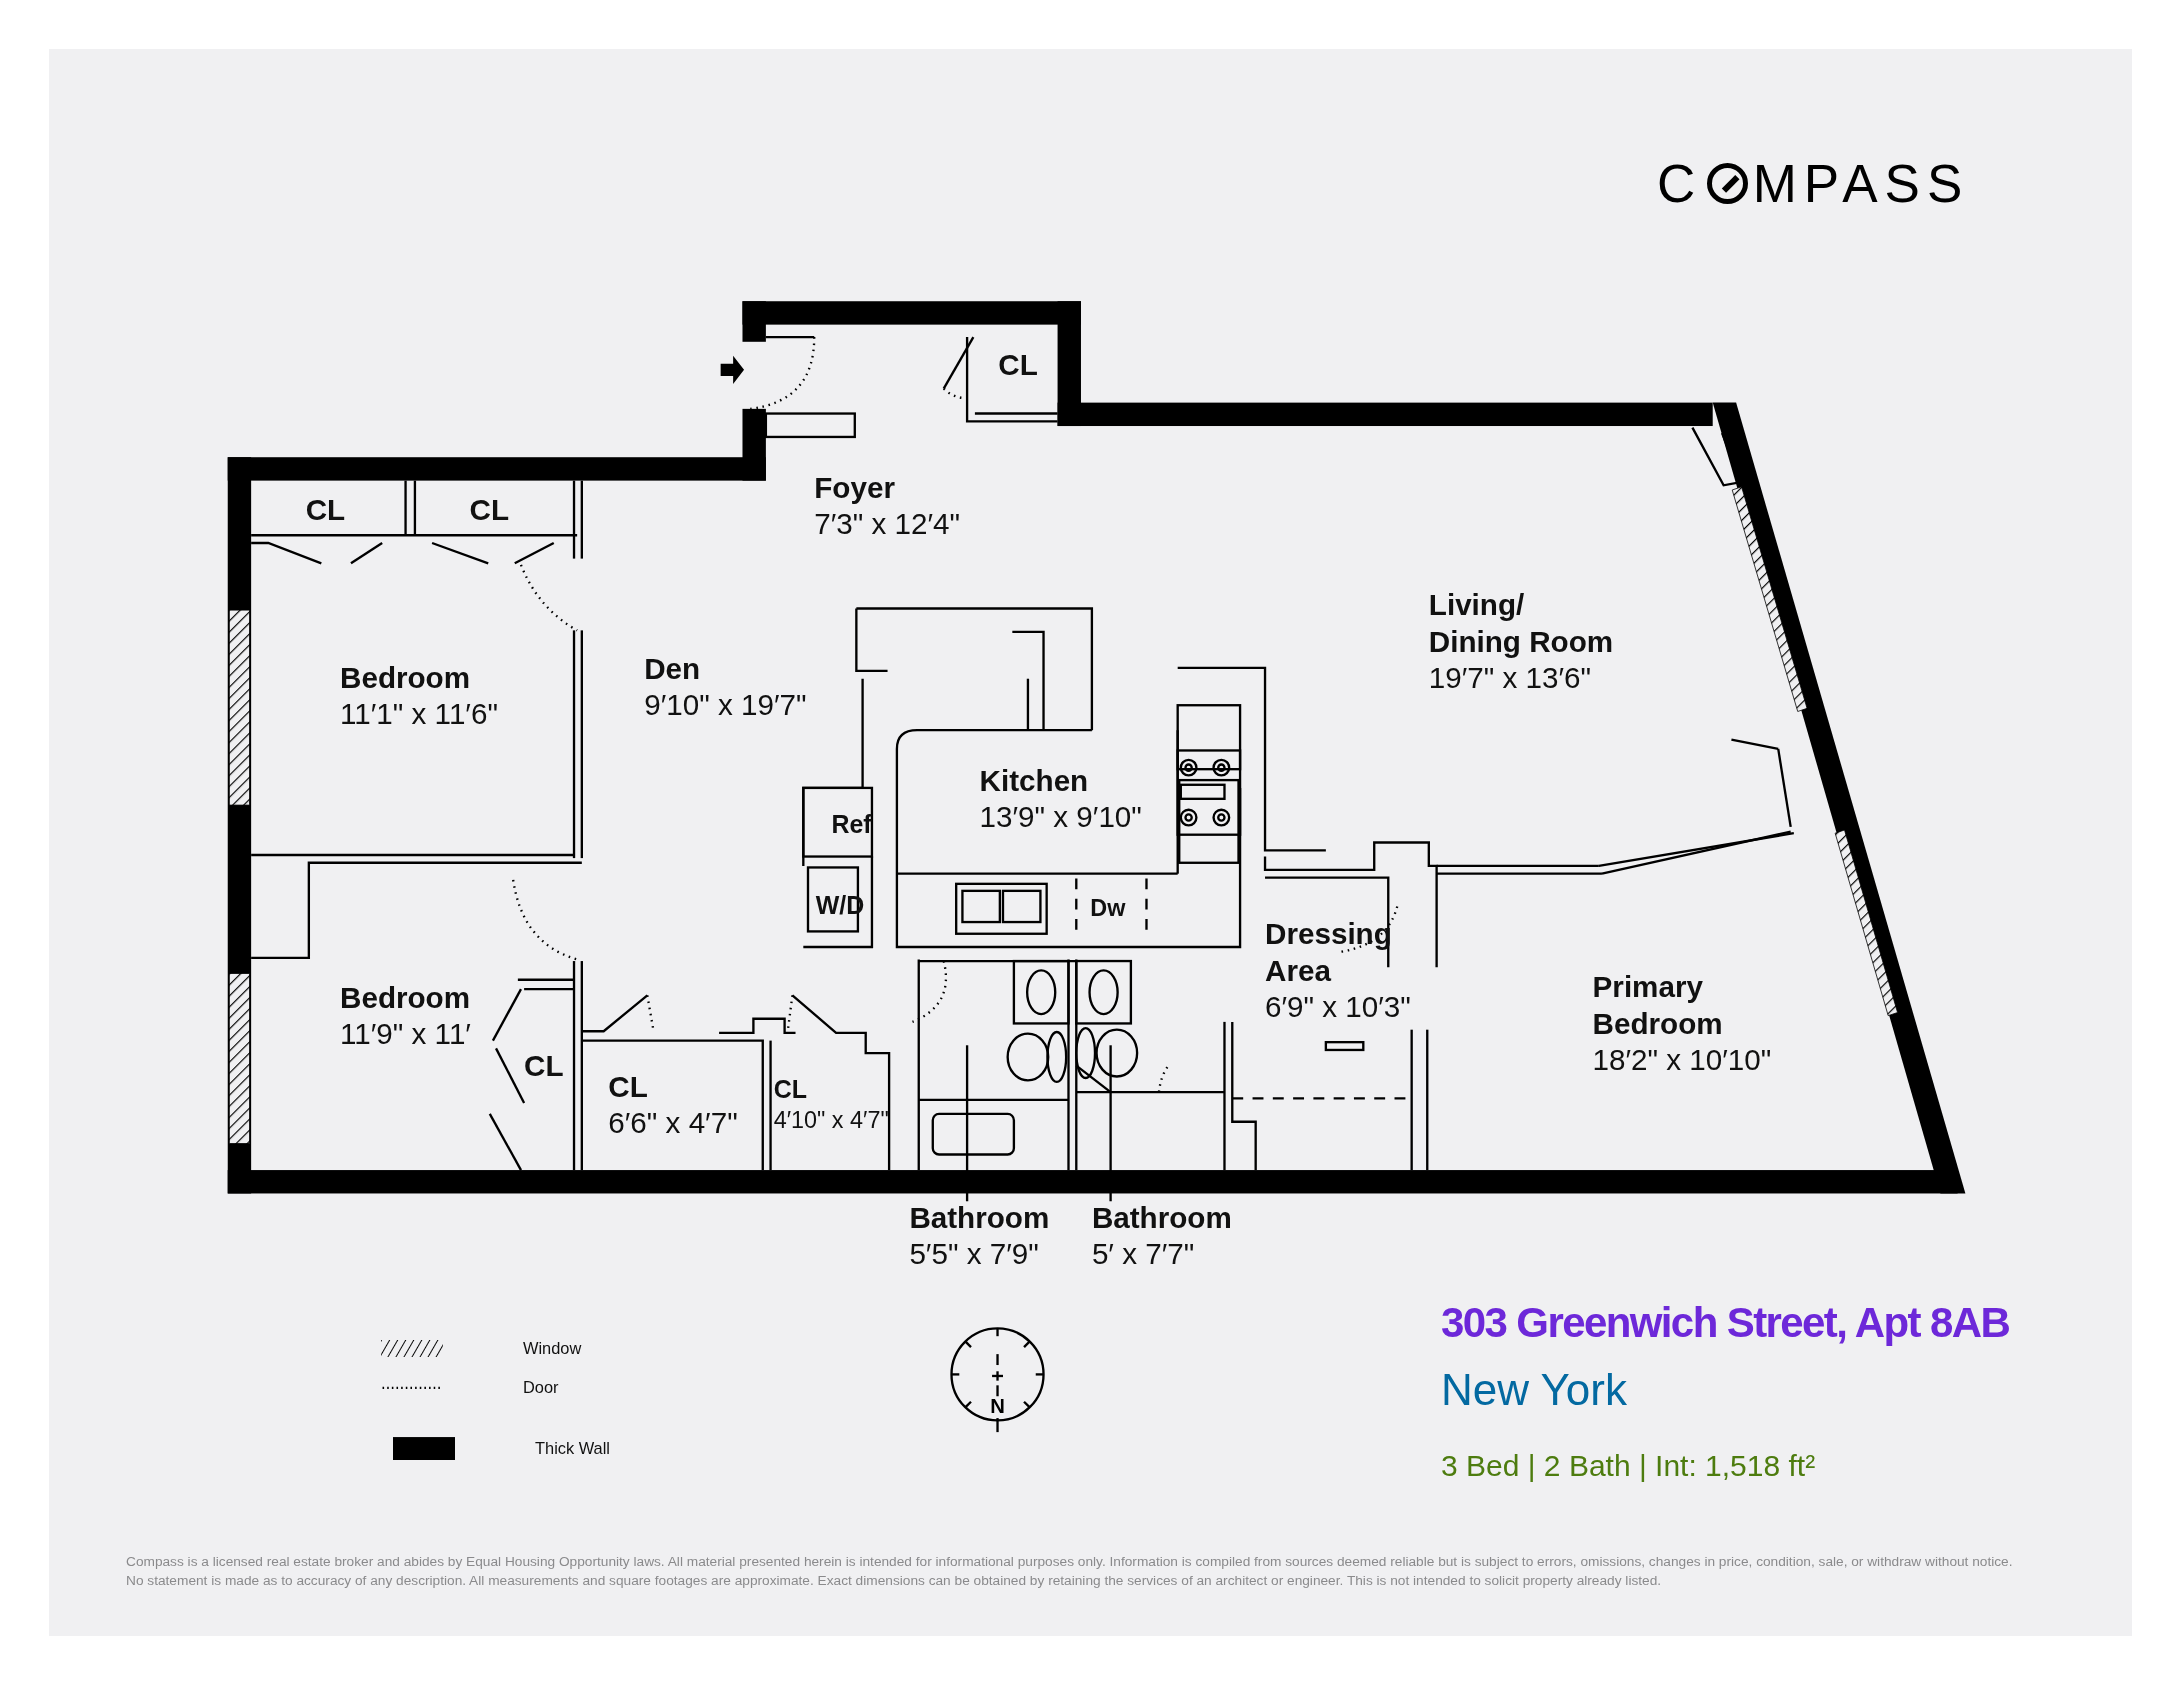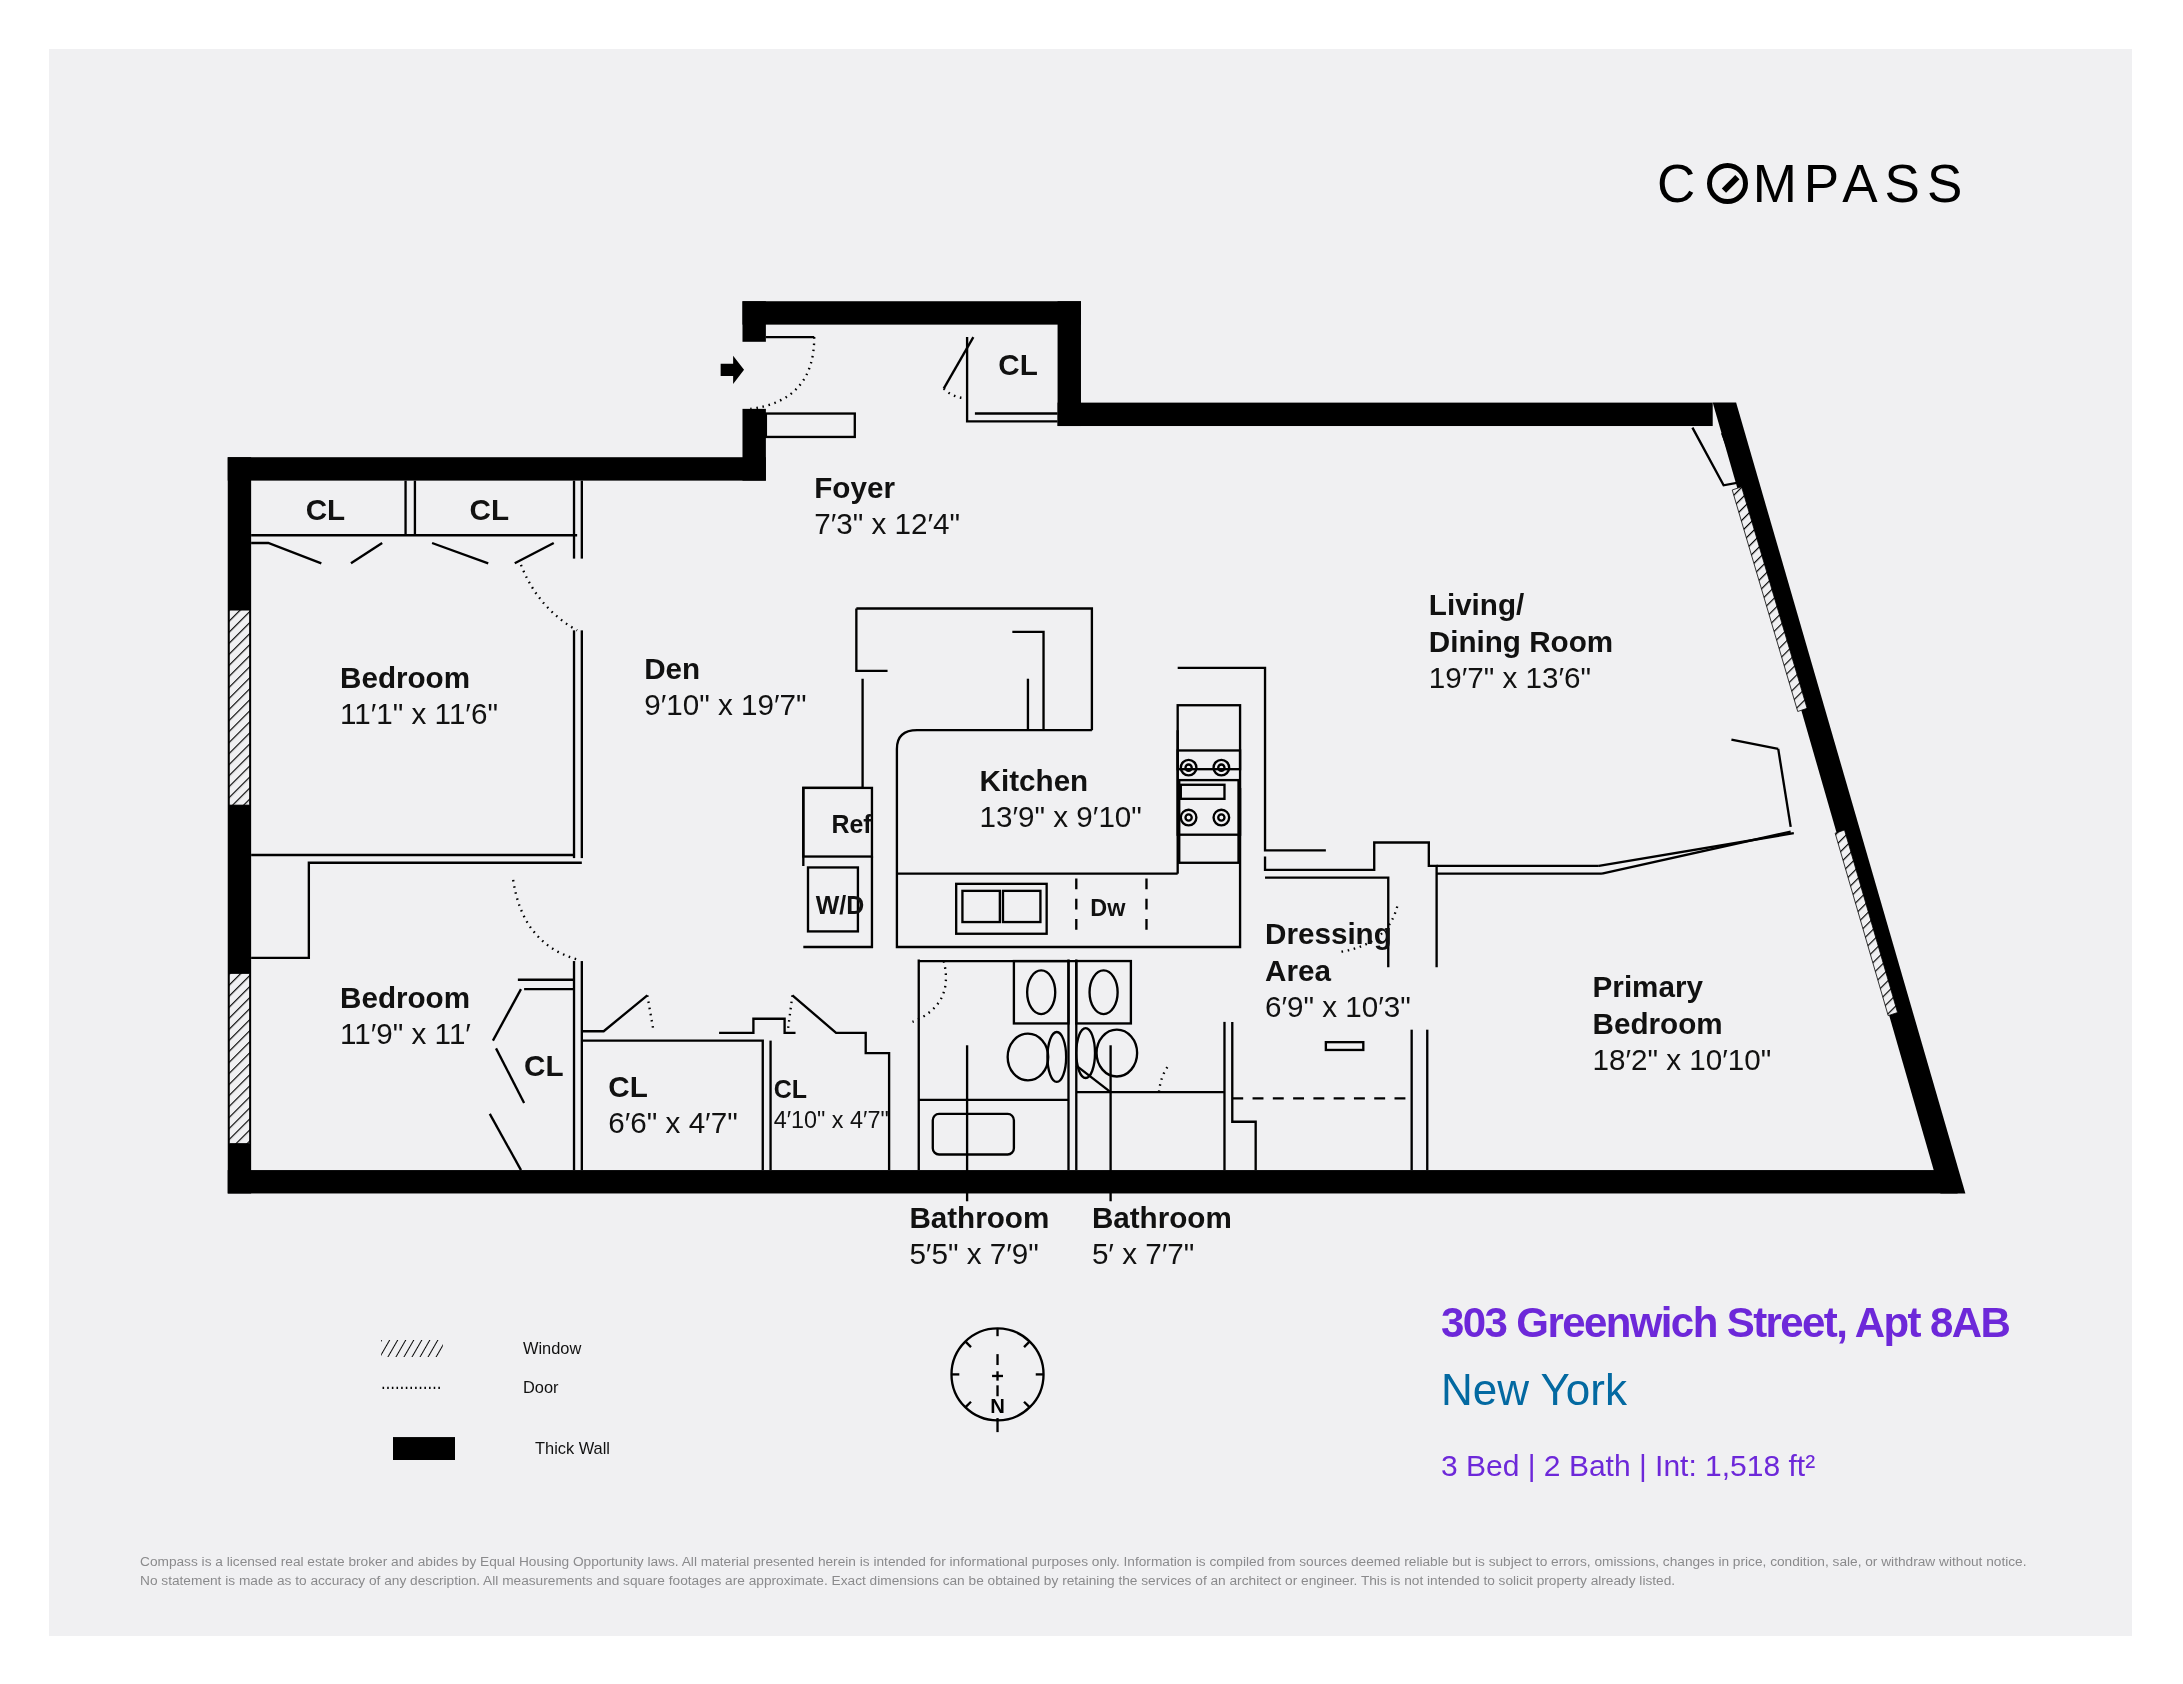--- a/index.html
+++ b/index.html
@@ -12,22 +12,22 @@
   .logo .o::after { content:""; position:absolute; left:8.6px; top:13.3px; width:19px; height:5.5px; background:#000; transform:rotate(-45deg); }
   svg.plan { position:absolute; left:0; top:0; }
   .lbl-name { font-family:"Liberation Sans","DejaVu Sans",sans-serif; font-weight:700; font-size:38px; fill:#111; }
   .lbl-dim { font-family:"Liberation Sans","DejaVu Sans",sans-serif; font-weight:400; font-size:38px; fill:#111; }
   .lbl-small { font-family:"Liberation Sans","DejaVu Sans",sans-serif; font-weight:400; font-size:30px; fill:#111; }
   .legend { position:absolute; left:381px; top:1340px; }
   .legend-row { position:absolute; display:flex; align-items:center; white-space:nowrap; }
   .legend-label { font-size:16.4px; color:#111; position:absolute; left:142px; }
   .address { position:absolute; left:1441px; top:1299px; font-size:42px; font-weight:700; letter-spacing:-1.6px; color:#6d28d9; white-space:nowrap; }
   .city { position:absolute; left:1441px; top:1365px; font-size:44px; font-weight:400; color:#0369a1; white-space:nowrap; }
-  .facts { position:absolute; left:1441px; top:1449px; font-size:30px; color:#6d28d9; white-space:nowrap; }
-  .disclaimer { position:absolute; left:140px; top:1552px; width:1903px; font-size:13.7px; line-height:19px; color:#8a8a8c; }
+  .facts { position:absolute; left:1441px; top:1449px; font-size:30px; color:#4d7c0f; white-space:nowrap; }
+  .disclaimer { position:absolute; left:126px; top:1552px; width:1903px; font-size:13.7px; line-height:19px; color:#8a8a8c; }
 </style>
 </head>
 <body>
 
 <div class="panel"></div>
 
 <div class="logo">
   <span>C</span>
   <span class="o"></span>
   <span>MPASS</span>

